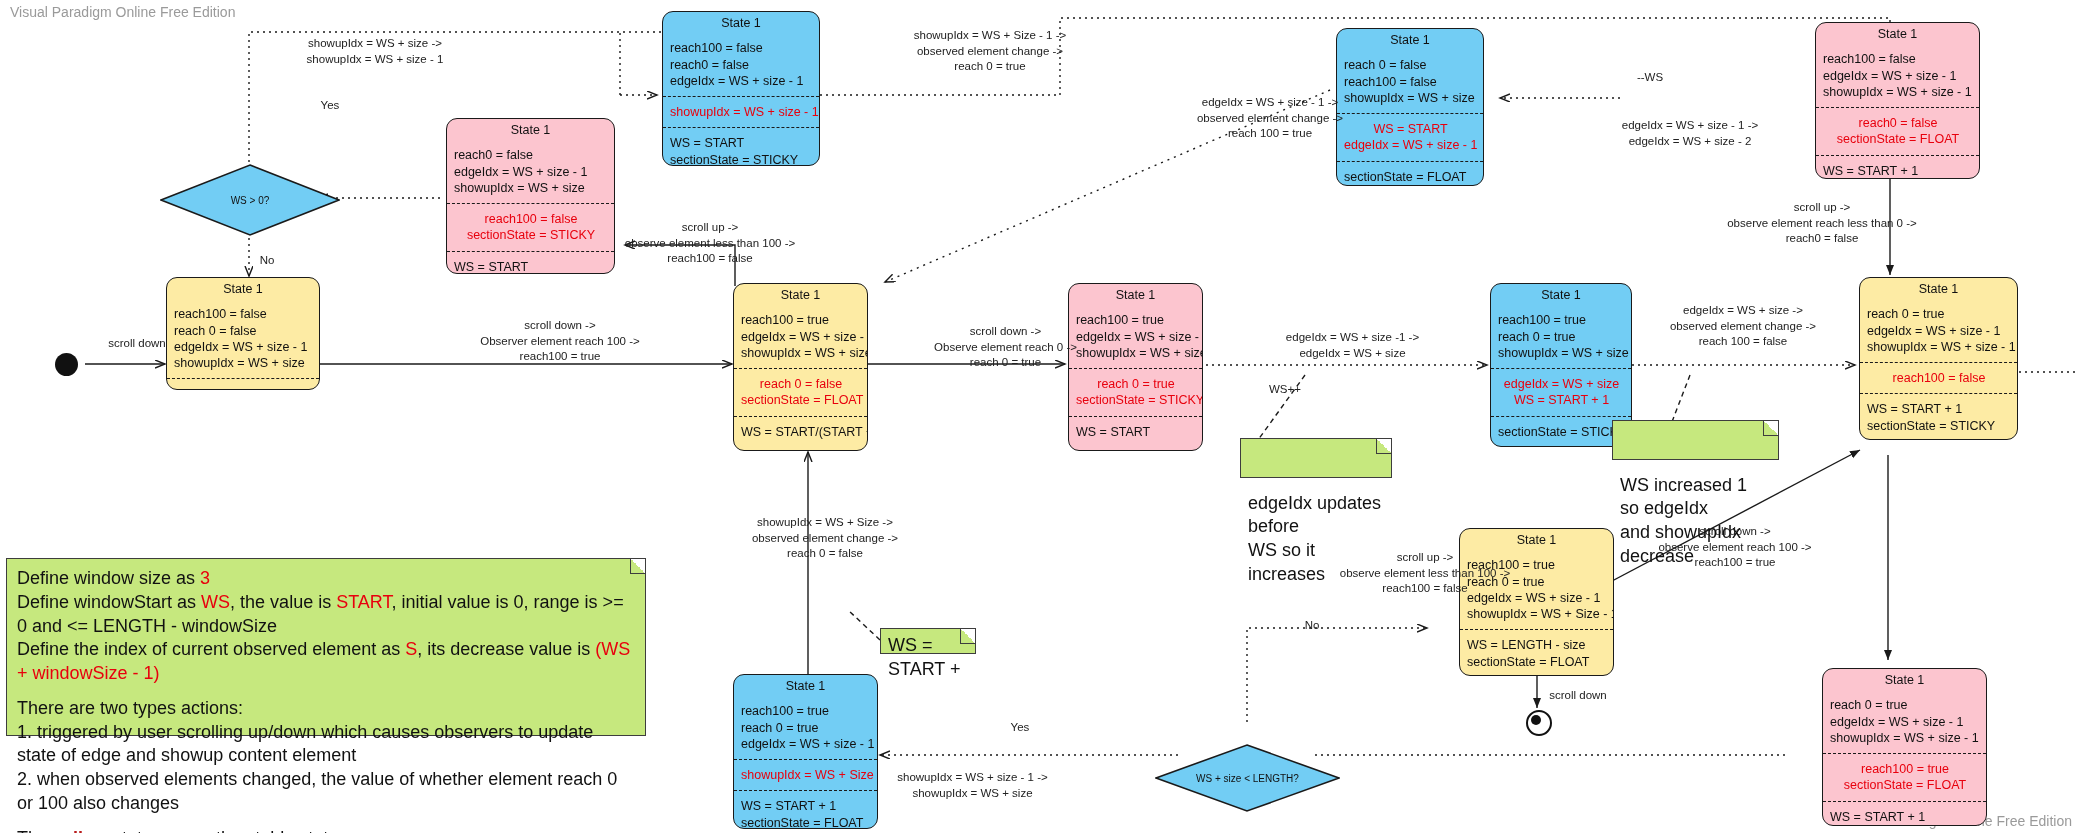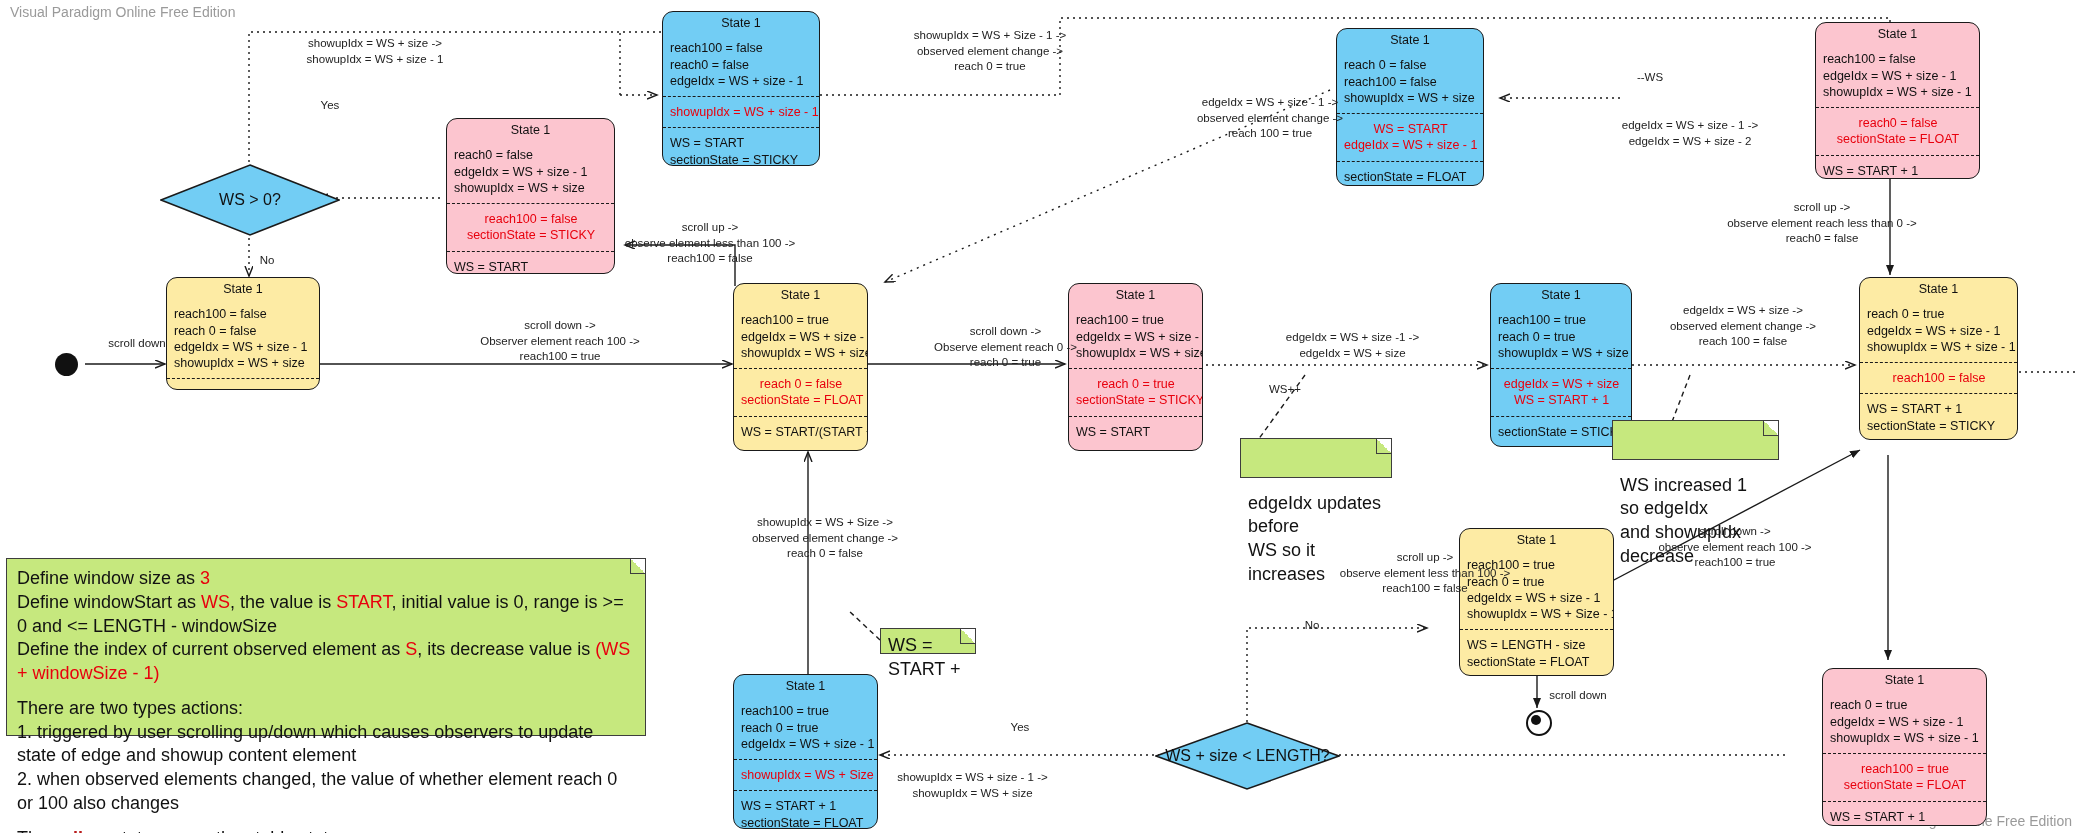--- a/index.html
+++ b/index.html
@@ -22,21 +22,21 @@
   .state .title{text-align:center;padding:3px 4px 2px;font-size:12.5px;color:#111;}
   .state .sec{padding:7px 6px 7px 7px;}
   .state .sec + .sec{border-top:1.5px dashed #1a1a1a;}
   .state .sec.red{color:#e8000d;text-align:center;}
   .state .sec .ln{white-space:nowrap;}
 
   
   .diamond{position:absolute;}
   .diamond .dlabel{position:absolute;left:0;top:0;width:100%;height:100%;
       display:flex;align-items:center;justify-content:center;
-      font-size:16px;color:#111;white-space:nowrap;}
+      font-size:10px;color:#111;white-space:nowrap;}
 
   
   .note{position:absolute;box-sizing:border-box;background:#c6e87e;
         border:1.2px solid #3d3d3d;font-size:18px;color:#111;line-height:1.32;
         padding:5px 7px;}
   .note .fold{position:absolute;right:0;top:0;width:14px;height:14px;
         background:linear-gradient(225deg,#ffffff 50%,transparent 50%);
         border-left:1.2px solid #3d3d3d;border-bottom:1.2px solid #3d3d3d;}
   .note .r{color:#e8000d;}
   .note .sw-y{color:#b91c1c;font-weight:bold;}
@@ -140,21 +140,21 @@
       <i></i>
     </div>
 
   <div class="diamond" style="left:160px;top:164px;width:180px;height:72px;">
     <svg width="180" height="72" viewBox="0 0 180 72" xmlns="http://www.w3.org/2000/svg">
       <polygon points="90,1 179,36 90,71 1,36" fill="#72cdf4" stroke="#1a1a1a" stroke-width="1.6"></polygon>
     </svg>
     <div class="dlabel">WS &gt; 0?</div>
   </div>
 
-  <div class="diamond" style="left:1155px;top:722px;width:185px;height:68px;text-align:center;">
+  <div class="diamond" style="left:1155px;top:744px;width:185px;height:68px;text-align:center;">
     <svg width="185" height="68" viewBox="0 0 185 68" xmlns="http://www.w3.org/2000/svg">
       <polygon points="92,1 184,34 92,67 1,34" fill="#72cdf4" stroke="#1a1a1a" stroke-width="1.6"></polygon>
     </svg>
     <div class="dlabel">WS + size &lt; LENGTH?</div>
   </div>
 
   <div class="state yellow" style="left:166px;top:277px;width:154px;height:113px;">
     <div class="title">State 1</div>
     <div class="sec">
       <div class="ln">reach100 = false</div>

